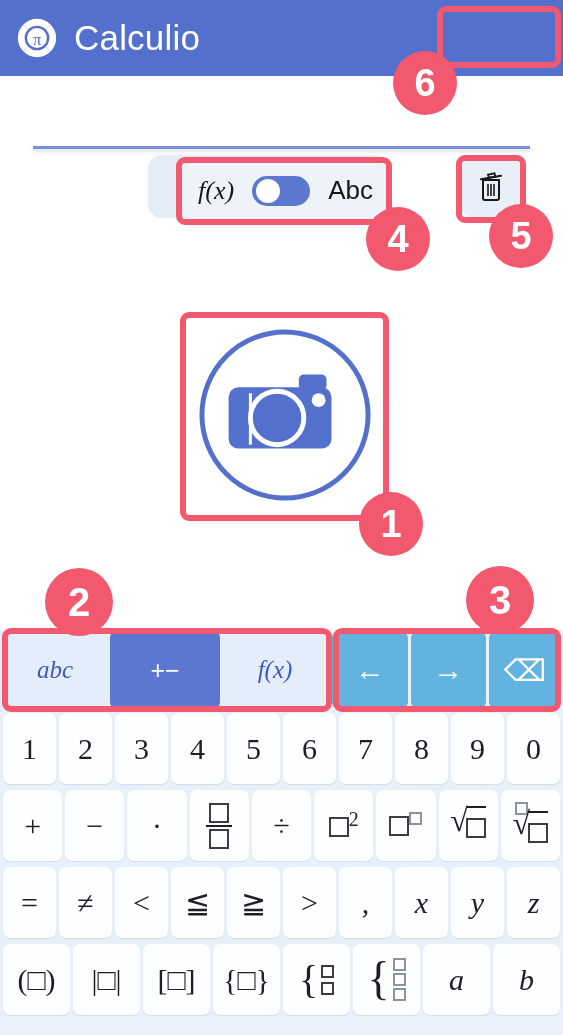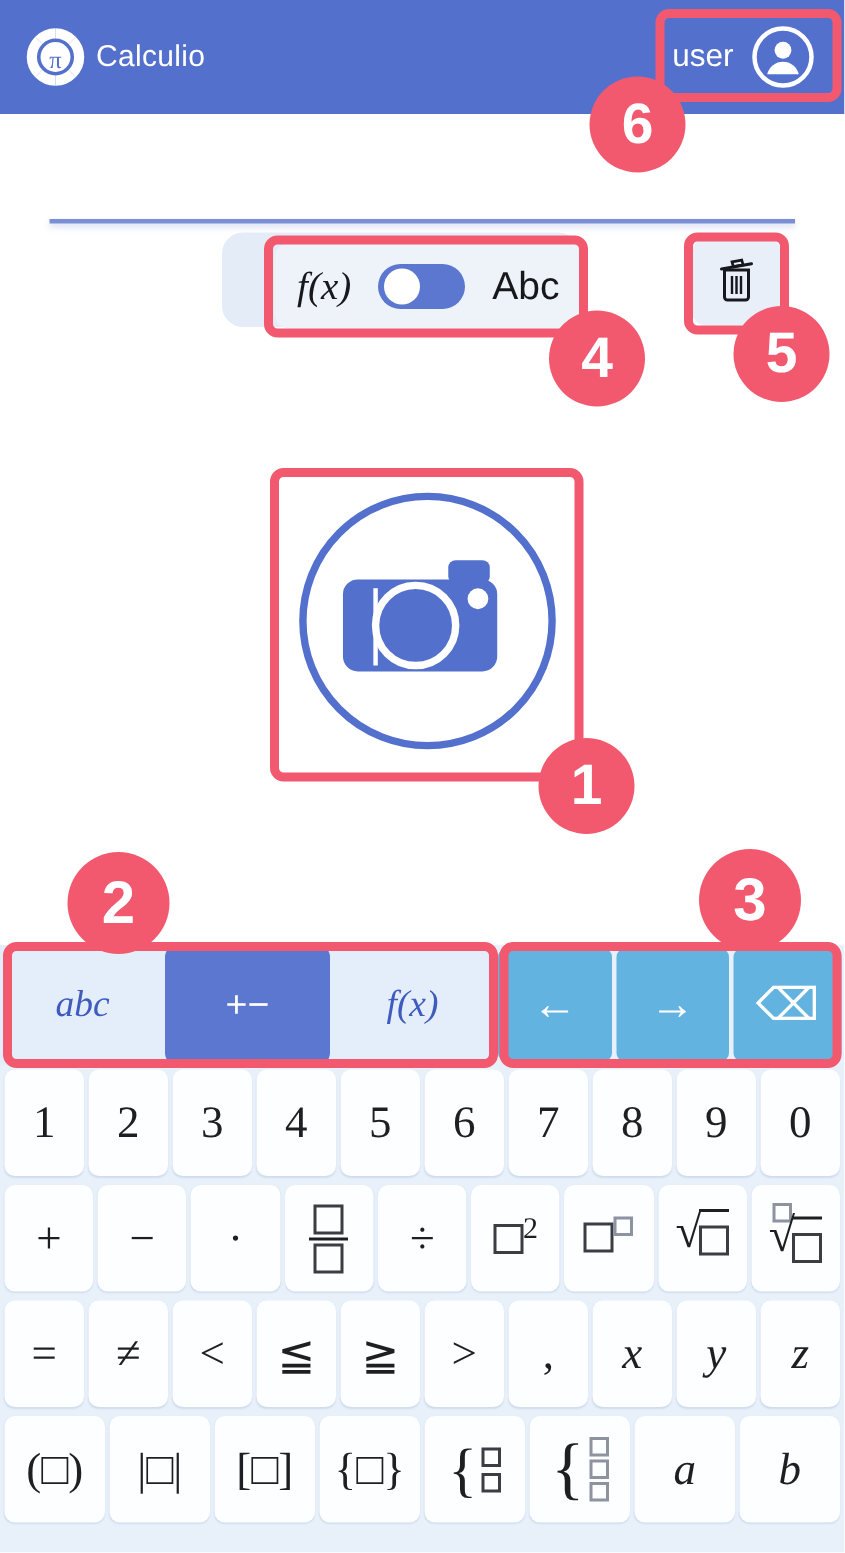--- a/index.html
+++ b/index.html
@@ -12,22 +12,22 @@
   #app { position: relative; width: 563px; height: 1035px; background:#fff; }
 
   
   .header {
     position: absolute; left: 0; top: 0; width: 563px; height: 76px;
     background: #5470cd;
     display: flex; align-items: center; padding: 0 14px;
   }
   .logo { width: 46px; height: 46px; flex: 0 0 auto; }
   .app-title {
-    color: #ffffff; font-size: 20px; font-weight: 400;
-    margin-left: 4px; letter-spacing: 0.2px;
+    color: #ffffff; font-size: 35px; font-weight: 400;
+    margin-left: 14px; letter-spacing: 0.2px;
   }
   .header-spacer { flex: 1 1 auto; }
   .user-box { display:flex; align-items:center; gap: 12px; padding-right: 6px; }
   .user-name { color:#ffffff; font-size: 21px; }
   .avatar-icon { width: 42px; height: 42px; }
 
   
   .divider {
     position:absolute; left: 33px; top: 146px; width: 497px; height: 3px;
     background: #7b8fd6;
@@ -145,30 +145,20 @@
           <path d="M9.9 38.1A20 20 0 0 0 24 44v-7.1a12.9 12.9 0 0 1-9.1-3.8l-5 5z"></path>
           <path d="M4 24a20 20 0 0 0 5.9 14.1l5-5A12.9 12.9 0 0 1 11.1 24H4z"></path>
           <path d="M9.9 9.9A20 20 0 0 0 4 24h7.1a12.9 12.9 0 0 1 3.8-9.1l-5-5z"></path>
           <circle cx="24" cy="24" r="10.4"></circle>
         </g>
         <text x="24" y="31.5" font-family="Liberation Serif, serif" font-size="17" fill="#5470cd" text-anchor="middle">π</text>
       </svg>
     </span>
     <span class="app-title">Calculio</span>
     <span class="header-spacer"></span>
-    <span class="user-box">
-      <span class="user-name">user</span>
-      <span class="avatar-icon">
-        <svg viewBox="0 0 42 42" width="42" height="42">
-          <circle cx="21" cy="21" r="19" fill="none" stroke="#ffffff" stroke-width="3"></circle>
-          <circle cx="21" cy="16.5" r="5.6" fill="#ffffff"></circle>
-          <path d="M10.5 32.5a10.8 10.8 0 0 1 21 0z" fill="#ffffff"></path>
-        </svg>
-      </span>
-    </span>
   </div>
 
   <div class="divider"></div>
 
   <div class="toolbar-chip"></div>
 
   <div class="toggle-group">
     <span class="fx-label">f(x)</span>
     <span class="switch">
       <span class="knob"></span>

